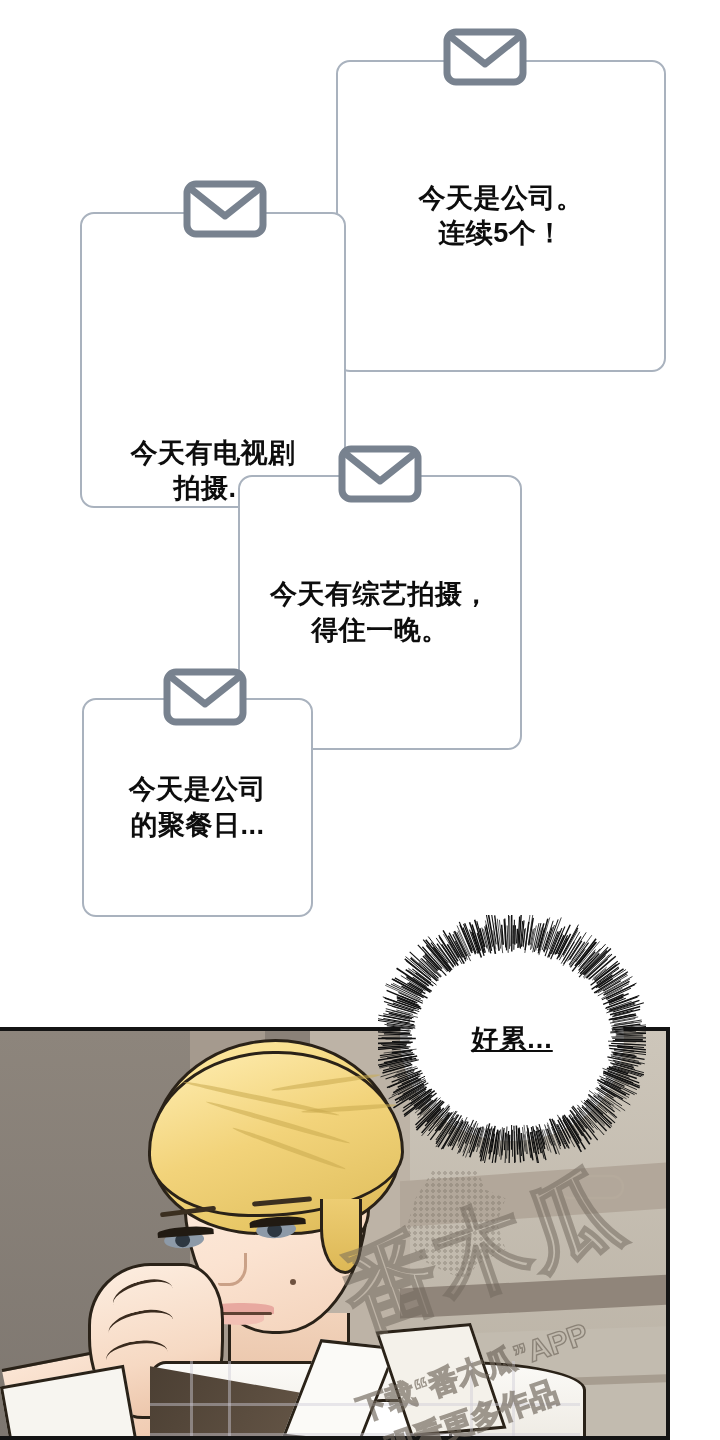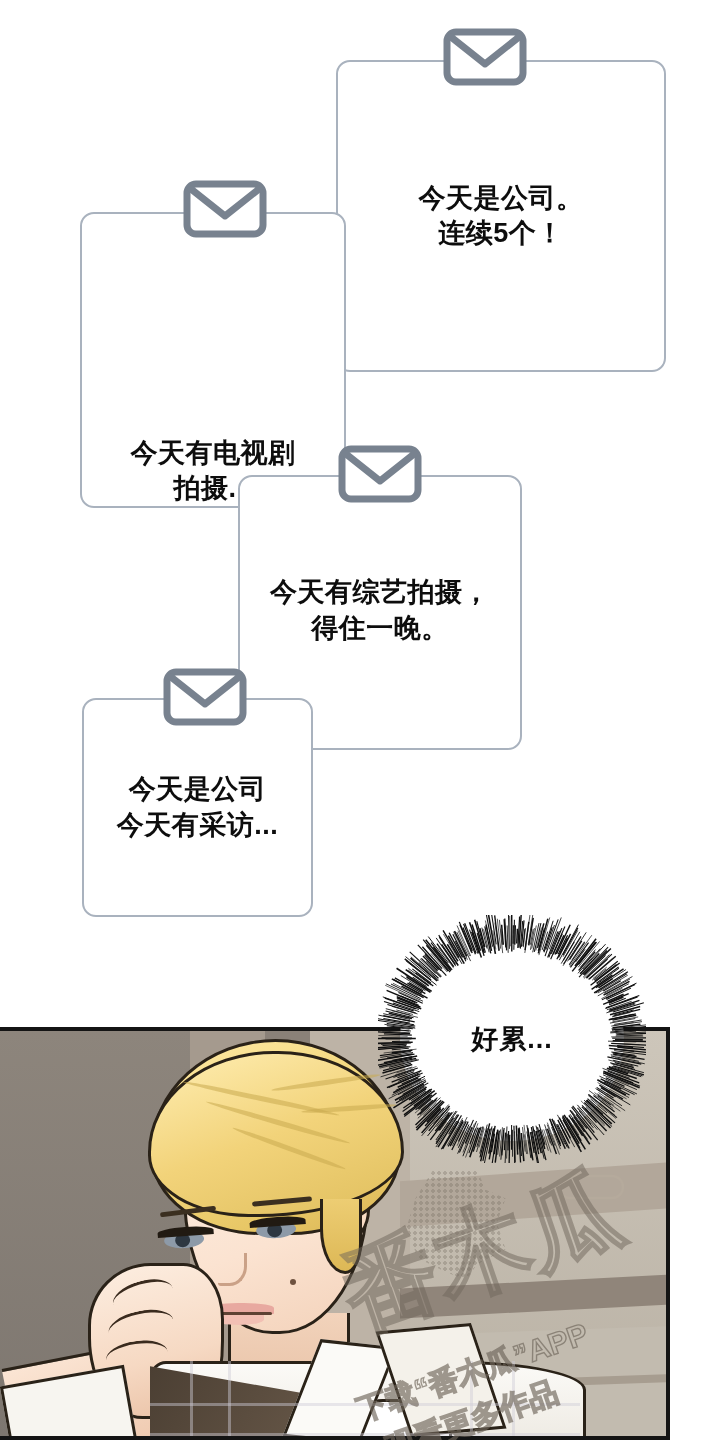--- a/index.html
+++ b/index.html
@@ -35,21 +35,21 @@
     position:absolute;
     width:84px;height:58px;
     z-index:6;
     pointer-events:none;
   }
   .env svg{display:block;width:100%;height:100%;}
 
   
   #bubble-1{z-index:1;}
   #bubble-2{z-index:2;align-items:flex-end;}
-  #bubble-3{z-index:3;font-family:Liberation Mono, monospace;}
+  #bubble-3{z-index:3;}
   #bubble-4{z-index:4;}
 
   
   #burst{
     position:absolute;
     z-index:20;
   }
   #burst svg{display:block;width:100%;height:100%;}
   #burst .burst-text{
     position:absolute;
@@ -277,21 +277,21 @@
 </div>
 <div class="env" id="env-3" style="left: 338px; top: 445px;">
   <svg viewBox="0 0 84 58" xmlns="http://www.w3.org/2000/svg">
     <rect x="4" y="4" width="76" height="50" rx="9" ry="9" fill="#ffffff" stroke="#78828f" stroke-width="7"></rect>
     <path d="M8 9 L42 36 L76 9" fill="none" stroke="#78828f" stroke-width="7" stroke-linecap="round" stroke-linejoin="round"></path>
   </svg>
 </div>
 
 <div class="bubble" id="bubble-4" style="left: 82px; top: 698px; width: 231px; height: 219px;">
   <span class="btext" style="font-size: 27px;">今天是公司
-今天有采访...</span>
+的聚餐日...</span>
 </div>
 <div class="env" id="env-4" style="left: 163px; top: 668px;">
   <svg viewBox="0 0 84 58" xmlns="http://www.w3.org/2000/svg">
     <rect x="4" y="4" width="76" height="50" rx="9" ry="9" fill="#ffffff" stroke="#78828f" stroke-width="7"></rect>
     <path d="M8 9 L42 36 L76 9" fill="none" stroke="#78828f" stroke-width="7" stroke-linecap="round" stroke-linejoin="round"></path>
   </svg>
 </div>
 
 <div id="burst" style="left: 378px; top: 915px; width: 268px; height: 248px;">
   <svg id="burst-svg" viewBox="0 0 268 248" xmlns="http://www.w3.org/2000/svg" aria-hidden="true">
@@ -812,21 +812,21 @@
         <line x1="236.91" y1="115.69" x2="264.67" y2="113.21" stroke-width="0.75"></line>
         <line x1="232.36" y1="117.00" x2="260.02" y2="114.81" stroke-width="1.06"></line>
         <line x1="232.30" y1="117.92" x2="258.09" y2="116.15" stroke-width="0.87"></line>
         <line x1="237.70" y1="118.75" x2="269.61" y2="116.96" stroke-width="0.89"></line>
         <line x1="238.36" y1="119.71" x2="268.47" y2="118.34" stroke-width="1.08"></line>
         <line x1="237.73" y1="120.98" x2="264.77" y2="120.11" stroke-width="0.89"></line>
         <line x1="233.17" y1="121.89" x2="265.18" y2="121.13" stroke-width="0.68"></line>
         <line x1="234.17" y1="123.14" x2="273.83" y2="122.76" stroke-width="1.22"></line>
       </g>
     </svg>
-  <div class="burst-text" style="font-size: 27px;">好累...</div>
+  <div class="burst-text" style="font-size: 27px; text-decoration: underline;">好累...</div>
 </div>
 
 <div id="panel">
 
   <div class="layer wall-a"></div>
   <div class="layer wall-b"></div>
   <div class="layer wall-c"></div>
   <div class="layer wall-d"></div>
   <div class="layer wall-e"></div>
   <div class="layer seat-top"></div>

